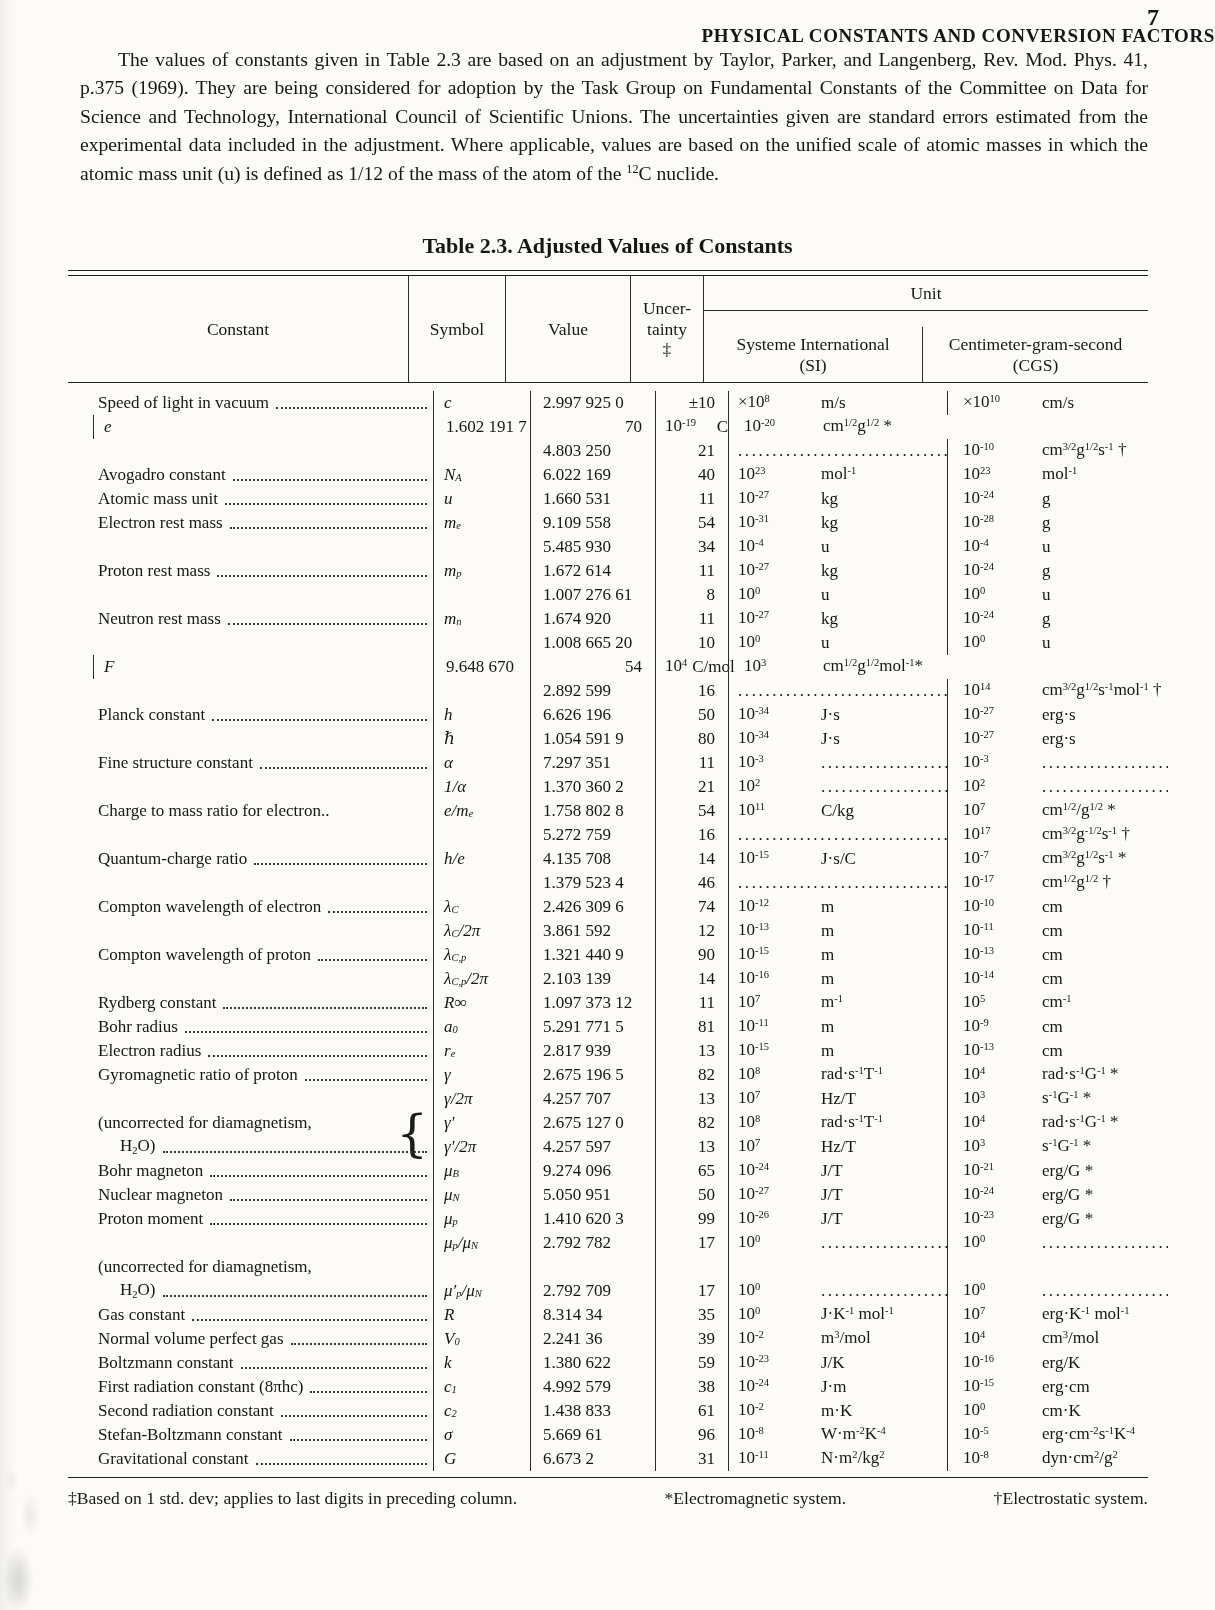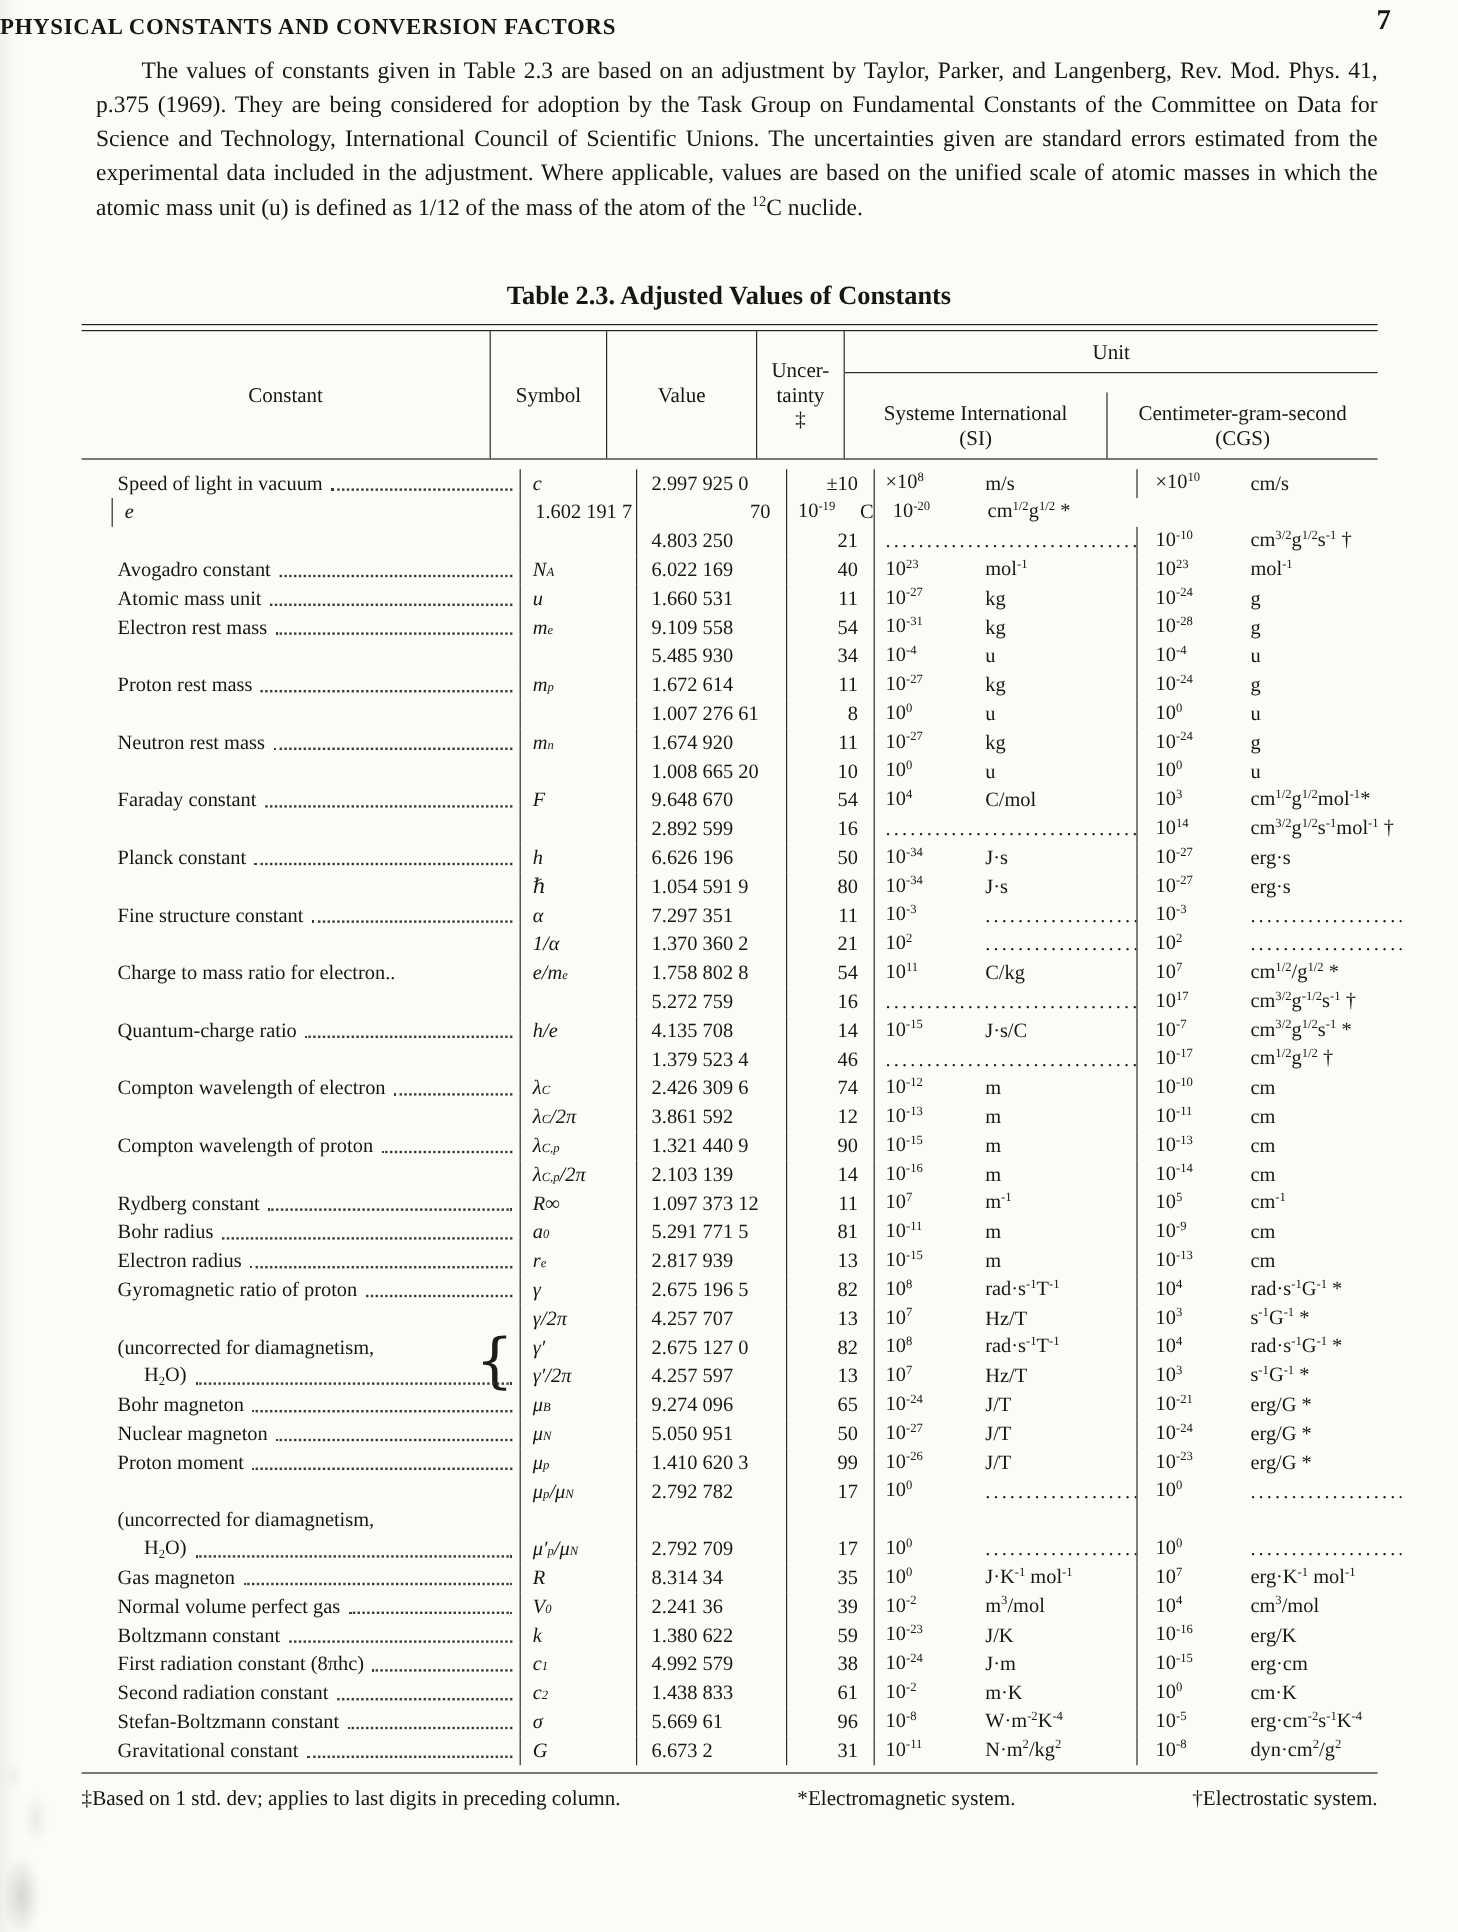--- a/index.html
+++ b/index.html
@@ -6,21 +6,21 @@
   body{width:1215px;height:1610px;background:#e9e8e4;}
   .page{
     position:relative;width:1215px;height:1610px;overflow:hidden;
     background:linear-gradient(90deg,#efeeea 0px,#fcfbf7 14px,#fcfbf7 100%);
     color:#161616;font-family:"Liberation Serif","DejaVu Serif",serif;
   }
   sup{font-size:.62em;vertical-align:baseline;position:relative;top:-.52em;letter-spacing:0;}
   sub{font-size:.62em;vertical-align:baseline;position:relative;top:.24em;letter-spacing:0;}
 
   
-  .running-head{position:absolute;top:12px;left:0;width:100%;text-align:left;
+  .running-head{position:absolute;top:25px;left:0;width:100%;text-align:right;
     font-size:19px;letter-spacing:.6px;font-weight:bold;}
   .page-num{position:absolute;top:4px;right:56px;font-size:24px;font-weight:bold;letter-spacing:0;}
 
   
   .intro{position:absolute;top:46px;left:80px;width:1068px;margin:0;
     font-size:19.6px;line-height:28.4px;text-align:justify;text-indent:38px;}
 
   
   .tbl-title{position:absolute;top:233px;left:0;width:100%;text-align:center;
     font-size:22px;font-weight:bold;}
@@ -275,24 +275,20 @@
           <div class="td tc5">
             <span class="pow">10<sup>0</sup></span>
             <span class="unit">u</span>
           </div>
           <div class="td tc6">
             <span class="pow">10<sup>0</sup></span>
             <span class="unit">u</span>
           </div>
         </div>
         <div class="trow">
-          <div class="td tc1">
-            <span class="lbl">Faraday constant</span>
-            <span class="lead"></span>
-          </div>
           <div class="td tc2">F</div>
           <div class="td tc3">9.648 670</div>
           <div class="td tc4">54</div>
           <div class="td tc5">
             <span class="pow">10<sup>4</sup></span>
             <span class="unit">C/mol</span>
           </div>
           <div class="td tc6">
             <span class="pow">10<sup>3</sup></span>
             <span class="unit">cm<sup>1/2</sup>g<sup>1/2</sup>mol<sup>-1</sup>*</span>
@@ -697,21 +693,21 @@
             <span class="pow">10<sup>0</sup></span>
             <span class="unit dots">......................</span>
           </div>
           <div class="td tc6">
             <span class="pow">10<sup>0</sup></span>
             <span class="unit dots">......................</span>
           </div>
         </div>
         <div class="trow">
           <div class="td tc1">
-            <span class="lbl">Gas magneton</span>
+            <span class="lbl">Gas constant</span>
             <span class="lead"></span>
           </div>
           <div class="td tc2">R</div>
           <div class="td tc3">8.314 34</div>
           <div class="td tc4">35</div>
           <div class="td tc5">
             <span class="pow">10<sup>0</sup></span>
             <span class="unit">J·K<sup>-1</sup> mol<sup>-1</sup></span>
           </div>
           <div class="td tc6">

